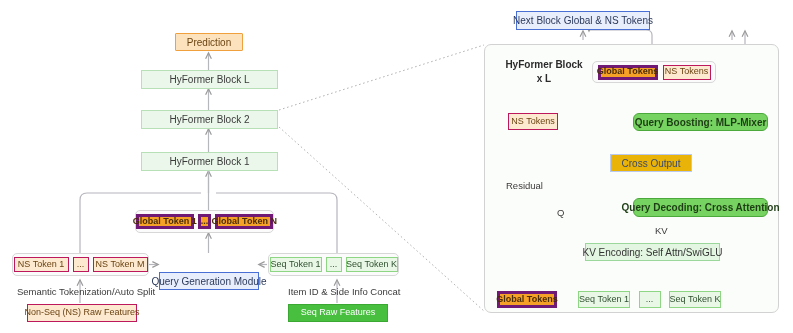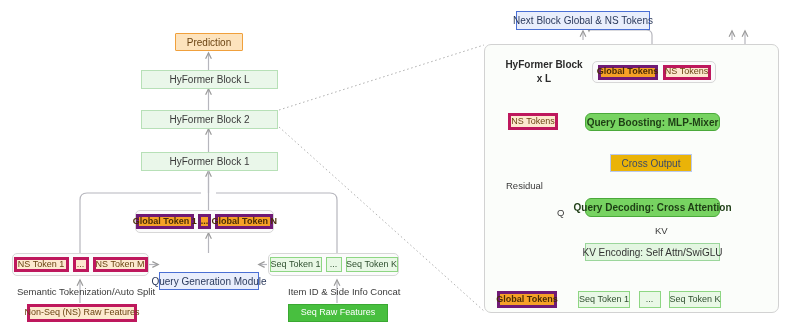--- a/index.html
+++ b/index.html
@@ -19,25 +19,25 @@
     display:flex; align-items:center; justify-content:center;
     text-align:center;
     white-space:nowrap;
     line-height:1.1;
   }
 
   
   .green-pale { background:#eaf7ea; border:1px solid #b7e0b7; color:#3a3a3a; }
   .green-mid  { background:#e3f6e1; border:1px solid #9bd69b; color:#333; }
   .green-tok  { background:#e9f8e6; border:1px solid #8ed683; color:#2f4f2f; }
-  .green-solid{ background:#77d361; border:1px solid #4aa93a; color:#1d3d14; font-weight:bold; }
+  .green-solid{ background:#77d361; border:1px solid #4aa93a; color:#1d3d14; font-weight:bold;margin-left:48px; }
   .green-raw  { background:#48bf3f; border:1px solid #3aa832; color:#ffffff; }
   .orange-pill{ background:#fde3bd; border:1.6px solid #f0a03c; color:#6b4413; }
   .orange-solid{ background:#f5a127; border:3px solid #701a75; color:#4a2c05; font-weight:bold; }
-  .orange-light{ background:#fde9cf; border:3px solid #be185d; color:#6b4413; }
+  .orange-light{ background:#fde9cf; border:1px solid #be185d; color:#6b4413; }
   .blue-box   { background:#e9eefc; border:1.6px solid #4a6fd4; color:#2b3a5c; }
   .blue-soft  { background:#eab308; border:1px solid #b9c8ef; color:#3b4a68; }
   .wrap-box   { background:#fbfbfb; border:1px solid #d7d7d7; border-radius:5px; position:absolute; }
 
   .r4 { border-radius:0; }
   .r6 { border-radius:6px; }
   .pill { border-radius:1px; }
 
   .fs9  { font-size:9px; }
   .fs10 { font-size:10px; }

